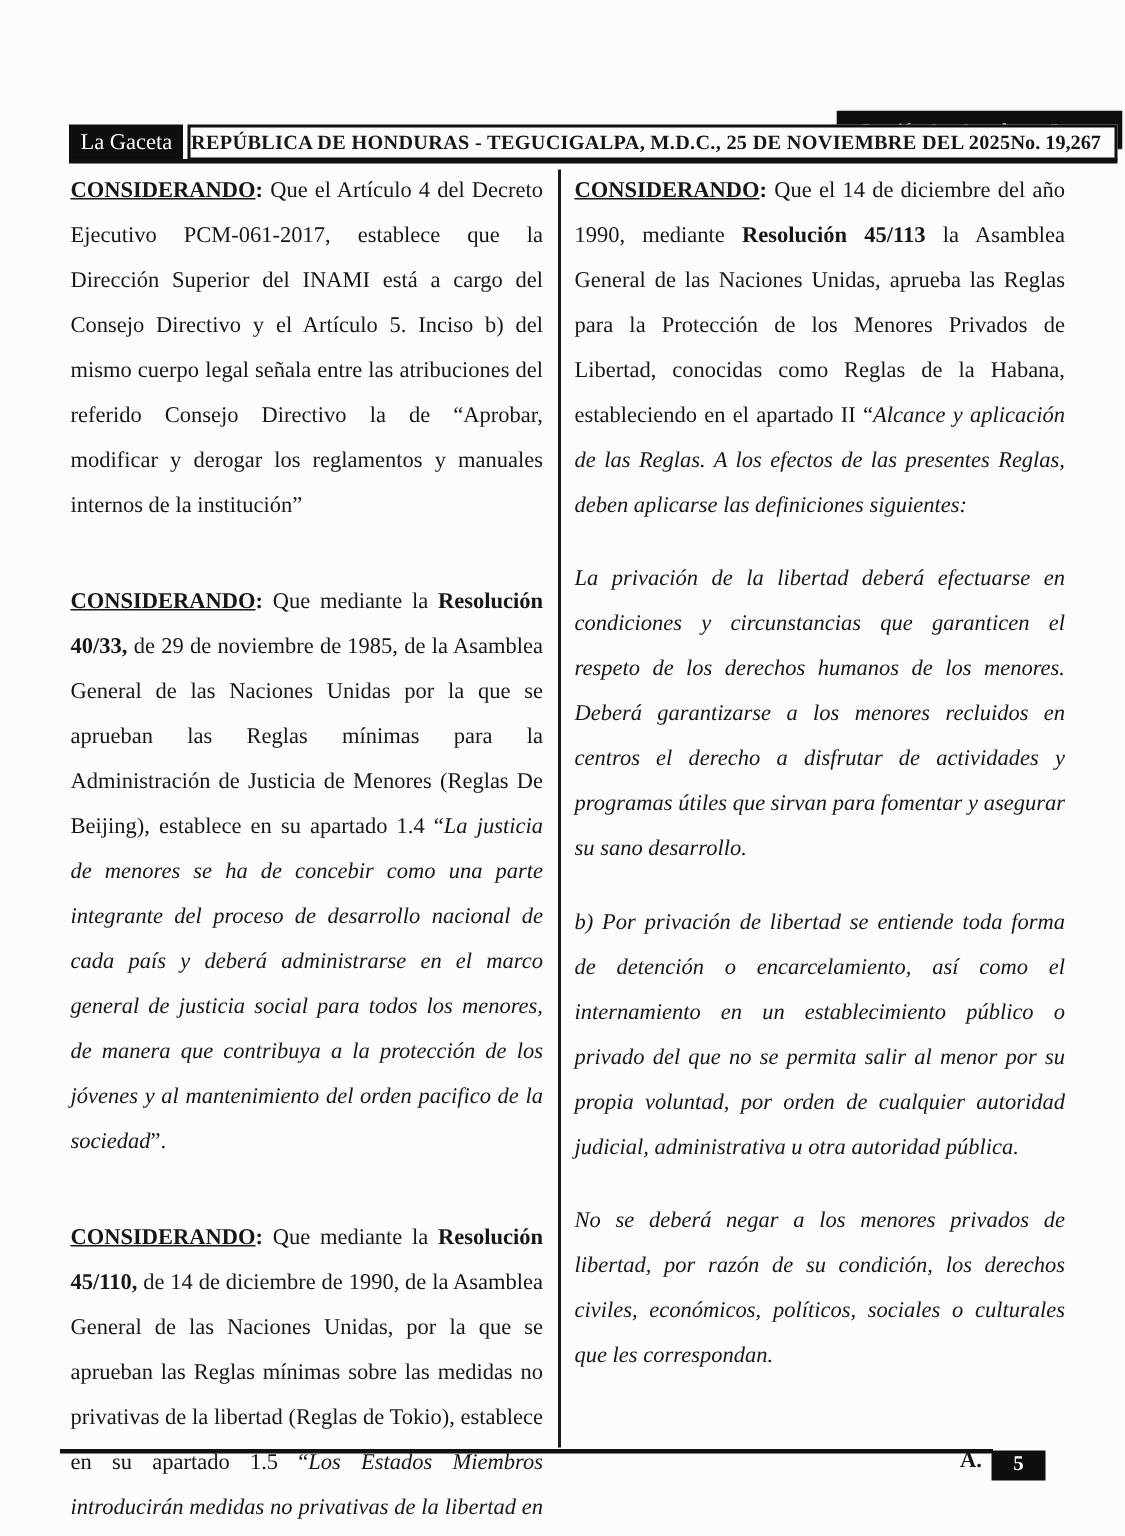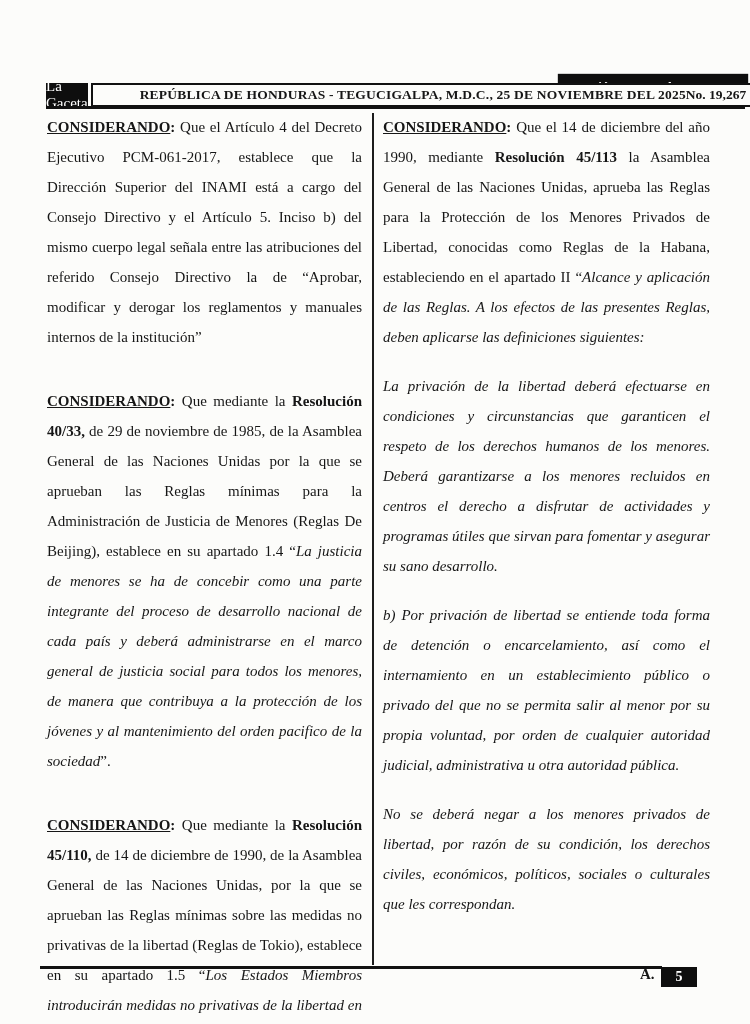--- a/index.html
+++ b/index.html
@@ -54,21 +54,20 @@
     display: flex;
     align-items: center;
   }
   .header-title {
     flex: 1;
     text-align: center;
     font-size: 13.5px;
     font-weight: bold;
     letter-spacing: 0.2px;
     white-space: nowrap;
-    padding-left: 47px;
   }
   .issue-number {
     font-size: 13.5px;
     font-weight: bold;
     padding-right: 9px;
     white-space: nowrap;
   }
   .header-rule {
     position: absolute;
     top: 106px; left: 46px; right: 5px;

